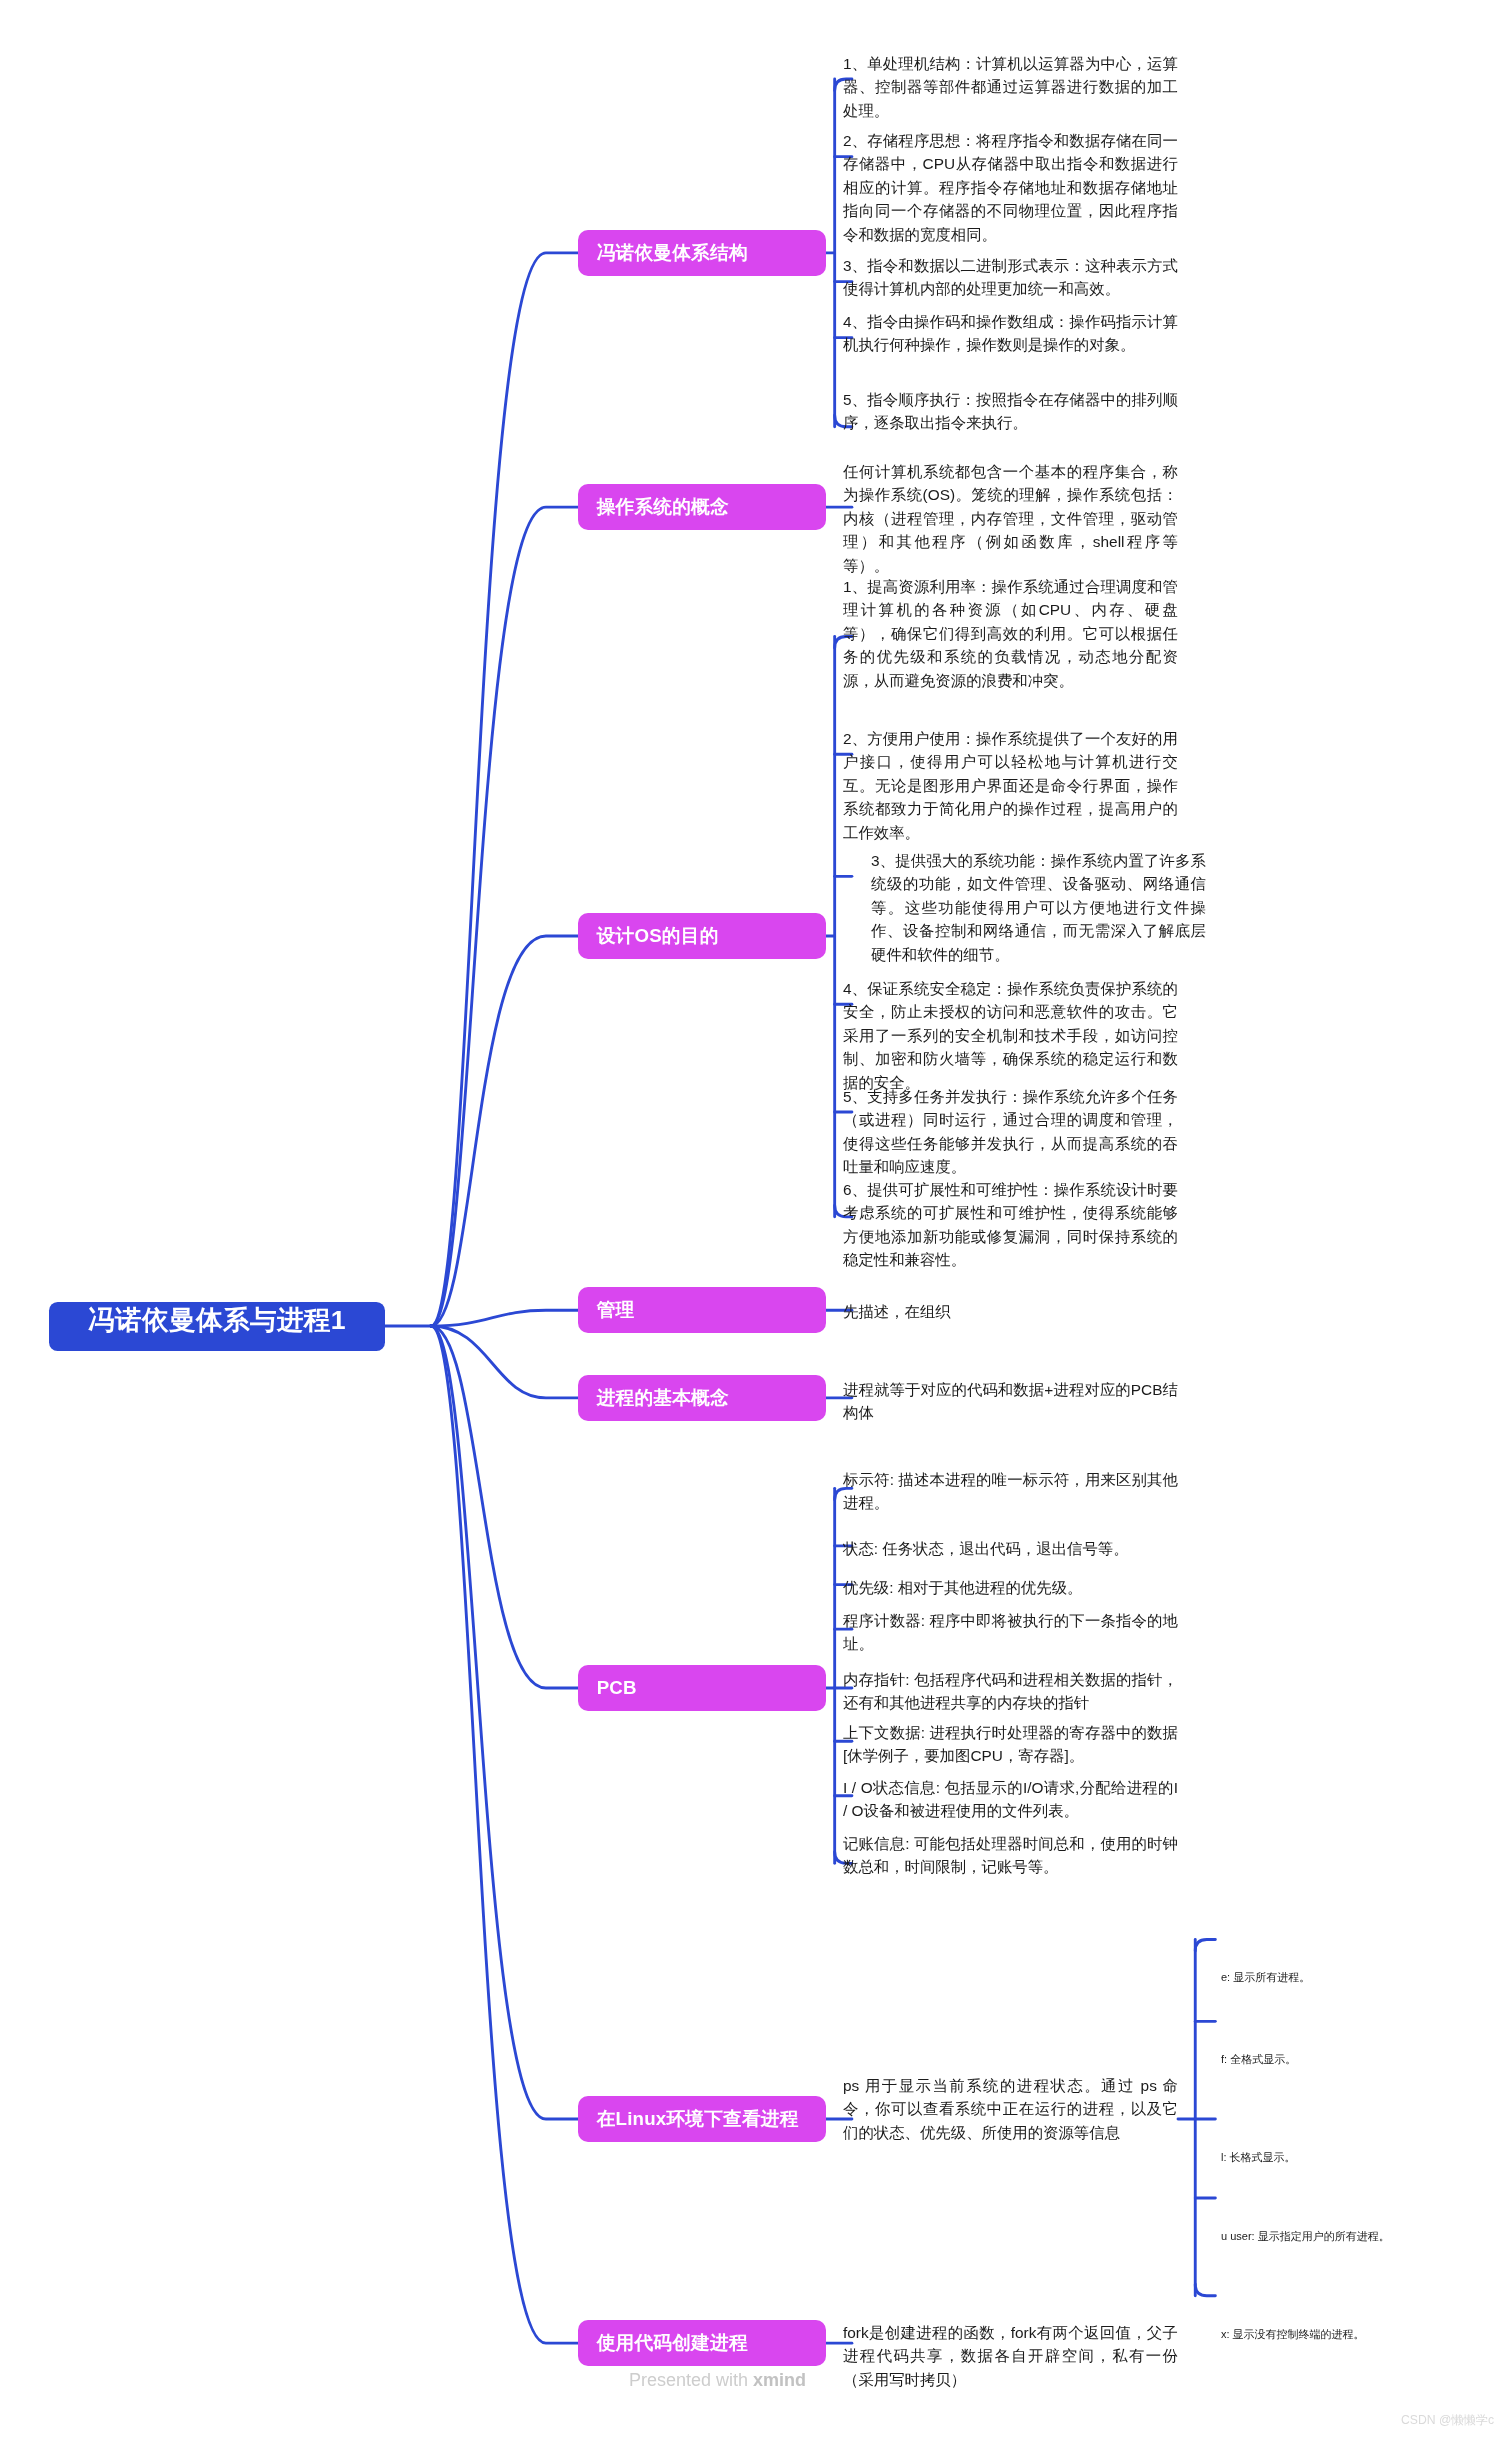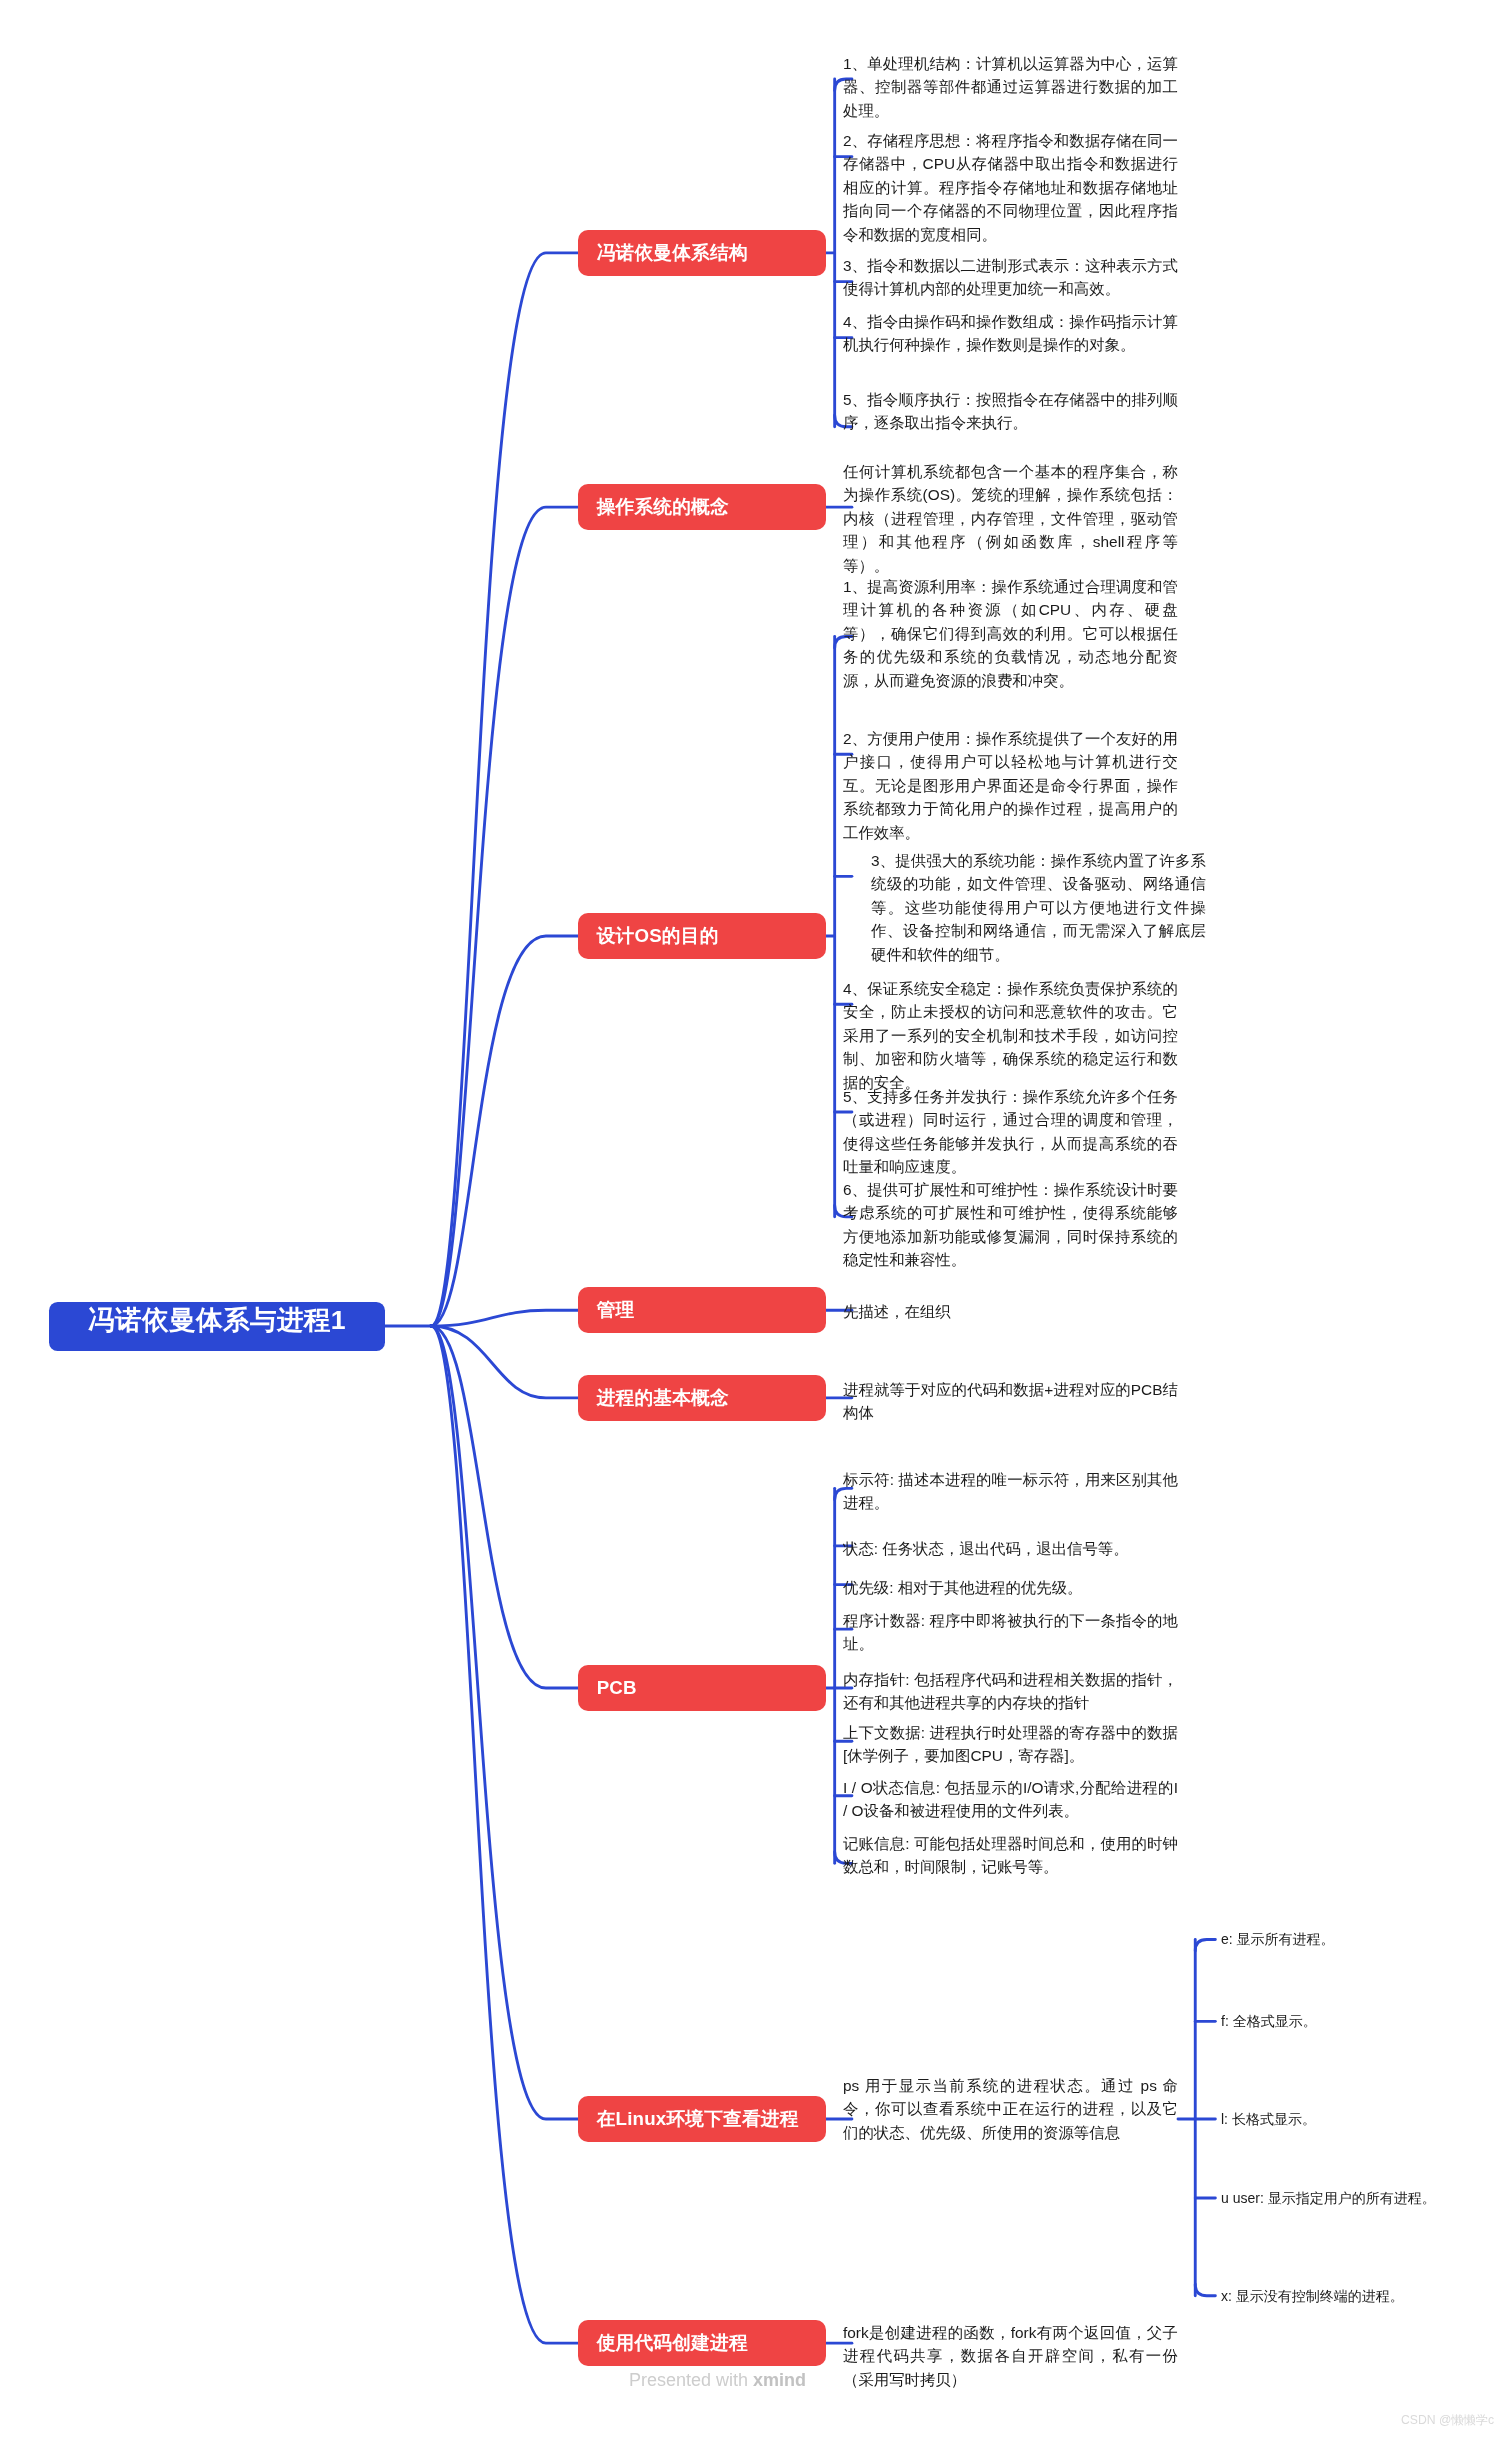--- a/index.html
+++ b/index.html
@@ -43,21 +43,21 @@
     font-weight: bold;
     letter-spacing: 0.4px;
     white-space: nowrap;
   }
 
   .branch-node {
     position: absolute;
     left: 578px;
     width: 248px;
     height: 46px;
-    background: #ef4444;
+    background: #d946ef;
     border-radius: 10px;
     display: flex;
     align-items: center;
     color: #ffffff;
     font-size: 18.7px;
     font-weight: bold;
     padding-left: 18.7px;
     box-sizing: border-box;
     white-space: nowrap;
     letter-spacing: 0.2px;
@@ -71,23 +71,24 @@
     font-size: 15.4px;
     line-height: 1.52;
     text-align: justify;
   }
 
   .subleaf {
     position: absolute;
     left: 1221px;
     width: 273px;
     color: #1b1b1b;
-    font-size: 14px;
+    font-size: 11px;
     line-height: 1.5;
     white-space: nowrap;
+    margin-top: 40px;
   }
 
   
   .xmind-mark {
     position: absolute;
     left: 629px;
     top: 2370px;
     font-size: 18px;
     color: #cdcdcd;
     white-space: nowrap;

